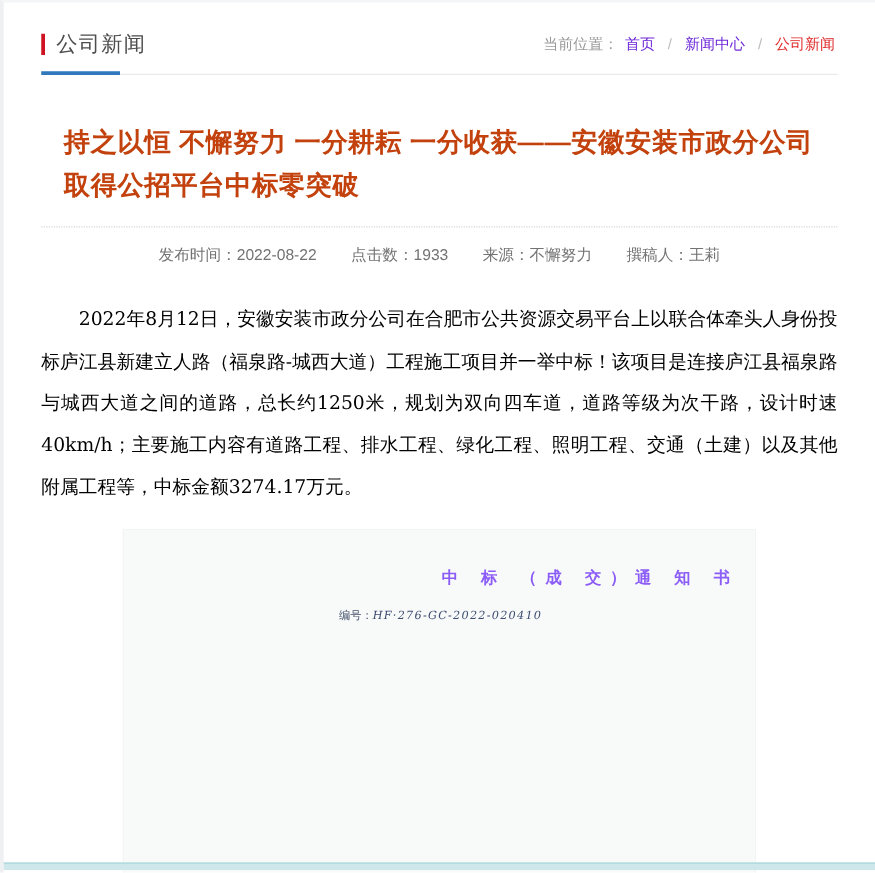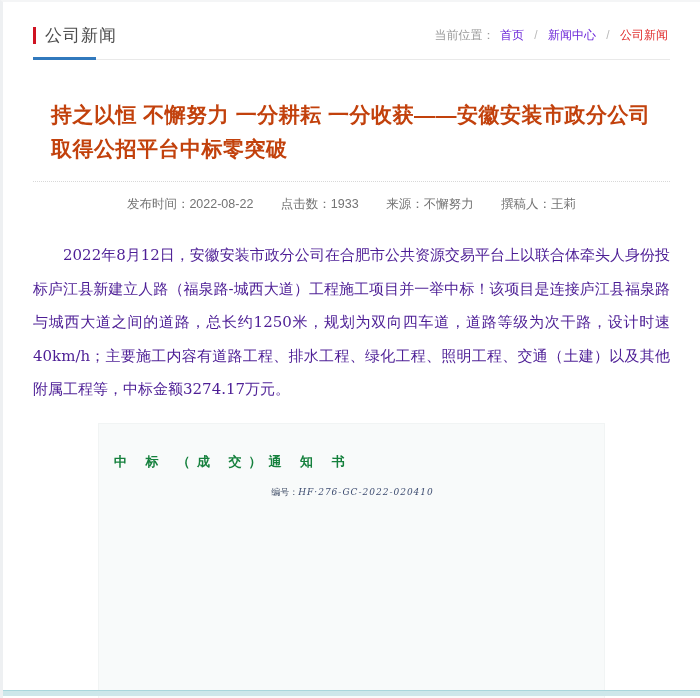--- a/index.html
+++ b/index.html
@@ -35,39 +35,39 @@
     font-size:21px; font-weight:bold; color:#c2410c;
     line-height:34px; letter-spacing:0.5px;
     font-family:"Liberation Sans", sans-serif;
   }
   .dotted-sep { margin-top:15px; border-bottom:1px dotted #d8d8d8; }
   .meta-row { margin-top:14px; text-align:center; font-size:12.5px; color:#737373; }
   .meta-row .grp { margin:0 12px; }
   .meta-row .lbl { color:#737373; }
   .meta-row .val { color:#737373; }
 
-  .article-body { margin-top:26px; color:#4c1d95; font-size:15px; line-height:33.5px;
+  .article-body { margin-top:26px; color:#000000; font-size:15px; line-height:33.5px;
     text-align:justify; font-family:"DejaVu Serif","Liberation Serif",serif; }
   .article-body p { text-indent:2em; }
   .article-body p + p { margin-top:1px; }
 
   
   .notice-figure {
     margin:16px auto 0;
     width:507px;
     height:400px;              
     background:#f8fafa;
     box-shadow:0 0 0 1px #f1f4f4 inset;
     position:relative;
     color:#54646f;
     font-family:"DejaVu Serif","Liberation Serif",serif;
     filter:blur(0.2px);
   }
   .doc-inner { padding:30px 14px 0 16px; }
-  .doc-title { text-align:left; font-size:13px; font-weight:bold; letter-spacing:7px; color:#15803d; }
+  .doc-title { text-align:right; font-size:13px; font-weight:bold; letter-spacing:7px; color:#8b5cf6; }
   .doc-number { text-align:center; margin-top:15px; font-size:9px; color:#45526b; }
   .doc-number .hand { font-style:italic; font-family:"DejaVu Serif",serif; letter-spacing:1px; color:#3d4c70; }
 
   
   .bottom-bar { position:absolute; left:-3px; bottom:2px; width:703px; height:6px;
                 background:#cde7ea; border-top:1px solid #a9d6dc; }
 </style>
 </head>
 <body>
 

